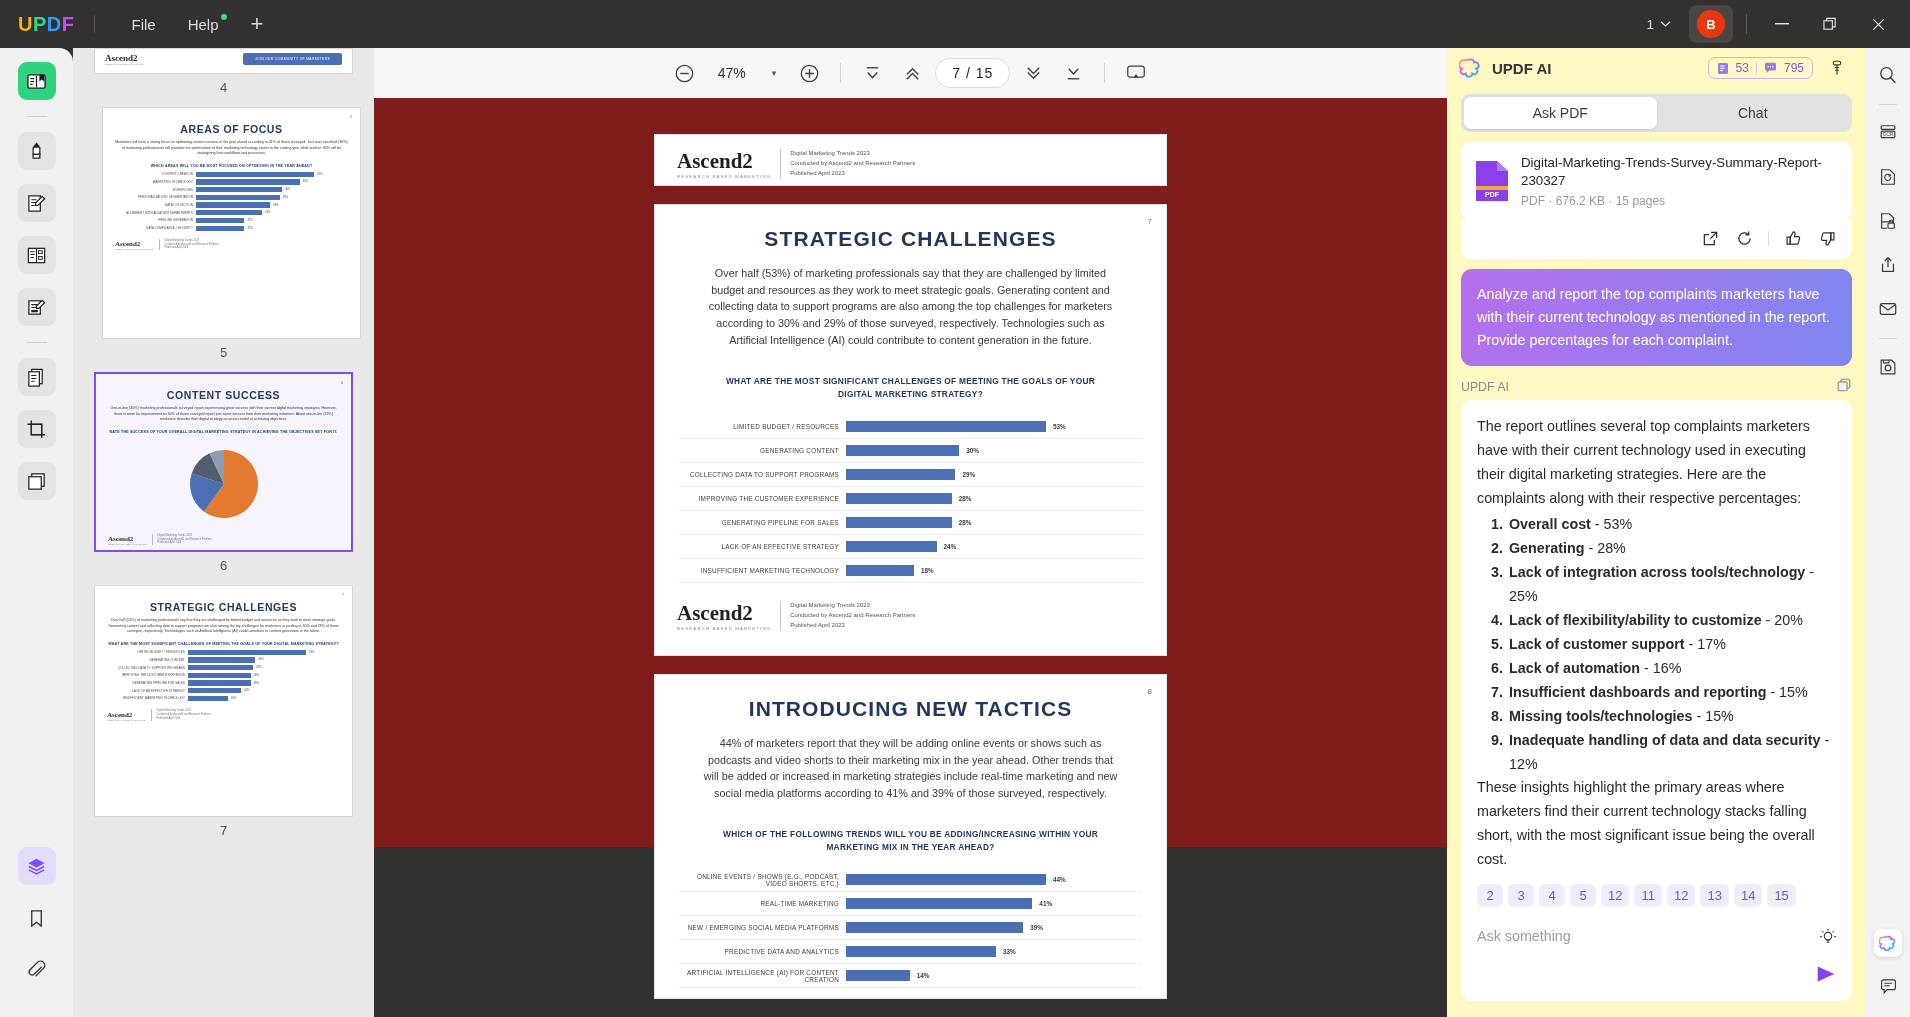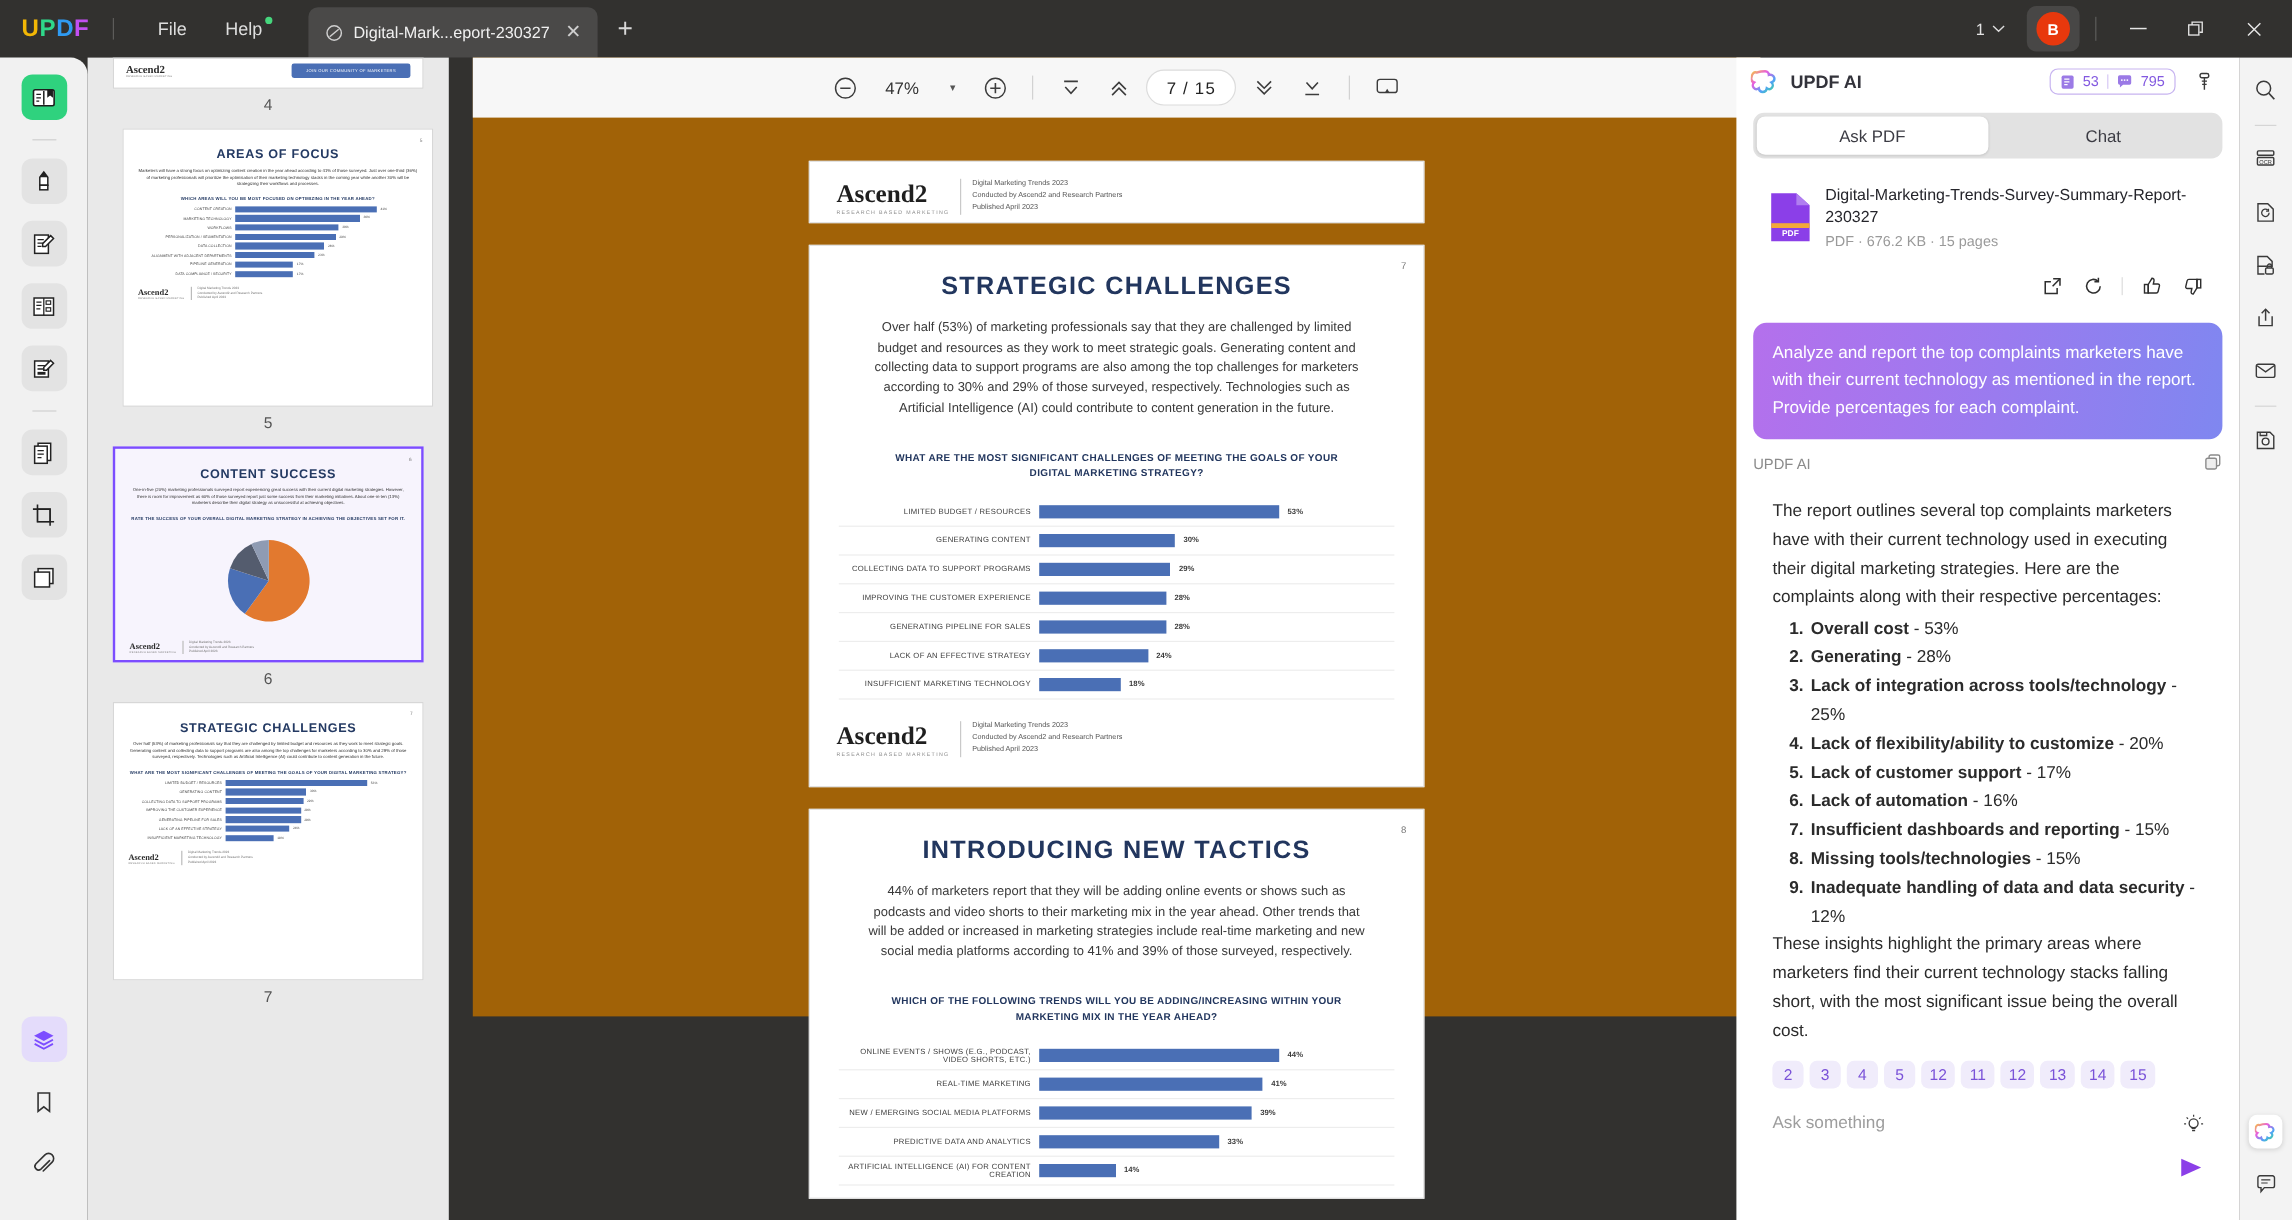--- a/index.html
+++ b/index.html
@@ -75,21 +75,21 @@
   .mp-bar { height:5.2px; background:#4a6fb5; }
   .mp-val { font-size:2.7px; color:#444; }
   .mp-foot { display:flex; align-items:flex-end; gap:5px; margin-top:8px; }
   .mp-asc { font-size:7px; font-weight:bold; color:#2b2b2b; font-family:"Liberation Serif",serif; }
   .mp-ascsub { font-size:2.2px; color:#888; letter-spacing:.2px; }
   .mp-fmeta { font-size:2.6px; color:#777; line-height:1.5; border-left:1px solid #bbb; padding-left:5px;}
   .pie-wrap { display:flex; justify-content:center; padding:6px 0 2px;}
   .mp-corner { position:absolute; right:8px; top:6px; font-size:4px; color:#777; }
 
   
-  .viewer { position:absolute; top:48px; left:394px; width:1073px; height:799px; background:#a16207; }
+  .viewer { position:absolute; top:48px; left:374px; width:1073px; height:799px; background:#7f1d1d; }
   .vtoolbar { height:50px; display:flex; align-items:center; justify-content:center; gap:6px; background:#f7f7f7; }
   .tbtn { width:34px; height:34px; display:flex; align-items:center; justify-content:center; color:#3c3c3c; cursor:pointer; border-radius:6px;}
   .zoomval { font-size:14px; color:#333; min-width:48px; text-align:center; cursor:pointer; }
   .caret { font-size:9px; color:#555; cursor:pointer; padding:0 10px;}
   .vsep { width:1px; height:20px; background:#d2d2d2; margin:0 8px; }
   .pagebox { border:1px solid #dcdcdc; background:#fff; border-radius:15px; padding:6px 16px;
              font-size:14px; color:#222; letter-spacing:1px; }
   .pages { position:absolute; top:50px; left:0; width:1073px; height:919px; overflow:hidden; }
   .page { background:#fff; border:1px solid #e2e2e2; margin:0 auto 18px; width:513px; }
 
@@ -102,21 +102,21 @@
   .pg-title { text-align:center; font-size:21px; font-weight:bold; letter-spacing:1.1px; color:#22365e; margin:22px 0 14px;}
   .pg-para { font-size:10.8px; line-height:1.55; text-align:center; color:#3a3a3a; padding:0 44px; }
   .pg-q { text-align:center; font-size:8.3px; font-weight:bold; color:#22365e; letter-spacing:.3px; line-height:1.6; margin:26px 0 14px;}
   .chart { padding:0 24px; }
   .crow { display:flex; align-items:center; gap:7px; height:24px; border-bottom:1px solid #ededed;}
   .clbl { width:160px; text-align:right; font-size:6.4px; color:#3b3b3b; letter-spacing:.25px;}
   .cbar { height:11px; background:#4a6fb5; }
   .cval { font-size:6.4px; color:#3b3b3b; font-weight:bold;}
 
   
-  .aipanel { position:absolute; top:48px; left:1447px; width:419px; height:969px; background:#ffffff; }
+  .aipanel { position:absolute; top:48px; left:1447px; width:419px; height:969px; background:#fef9c3; }
   .ai-head { height:40px; display:flex; align-items:center; padding:0 14px 0 12px; gap:9px; }
   .ai-title { font-size:15px; font-weight:bold; color:#33333b; }
   .credits { margin-left:auto; display:flex; align-items:center; gap:7px;
              border:1px solid #c7b4f0; border-radius:7px; padding:3px 8px; font-size:12px; color:#8359e0; }
   .cred-sep { width:1px; height:12px; background:#d6c7f5; }
   .ai-ico { width:30px; height:30px; display:flex; align-items:center; justify-content:center; color:#3a3a3a; cursor:pointer; }
   .tabsw { margin:6px 14px 10px; background:#e2e2e2; border-radius:9px; padding:3px; display:flex; }
   .tabsw div { flex:1; text-align:center; padding:8px 0; font-size:14px; color:#3c3c44; border-radius:7px; cursor:pointer;}
   .tabsw div.on { background:#fff; box-shadow:0 1px 2px rgba(0,0,0,.10); }
   .filecard { margin:0 14px; background:#fff; border-radius:11px; padding:12px 14px; display:flex; gap:12px; align-items:center;}
@@ -168,28 +168,20 @@
       <span>P</span>
       <span>D</span>
       <span>F</span>
     </div>
     <div class="tb-sep"></div>
     <div class="tb-menu">File</div>
     <div class="tb-menu">
       <span>Help</span>
       <span class="tb-dot"></span>
     </div>
-    <div class="tab">
-      <svg width="15" height="15" viewBox="0 0 16 16">
-        <circle cx="8" cy="8" r="6.4" fill="none" stroke="#cfcfcf" stroke-width="1.3"></circle>
-        <path d="M4 11.3 L12 4.7" stroke="#cfcfcf" stroke-width="1.3"></path>
-      </svg>
-      <span>Digital-Mark...eport-230327</span>
-      <span class="tclose">✕</span>
-    </div>
     <div class="newtab">+</div>
     <div class="tb-right">
       <div class="tb-count">
         <span>1</span>
         <svg width="11" height="8" viewBox="0 0 12 8">
           <path d="M1 1.5 L6 6.2 L11 1.5" fill="none" stroke="#dcdcdc" stroke-width="1.3"></path>
           </svg>
       </div>
       <div class="avatar-wrap">
         <div class="avatar">B</div>

